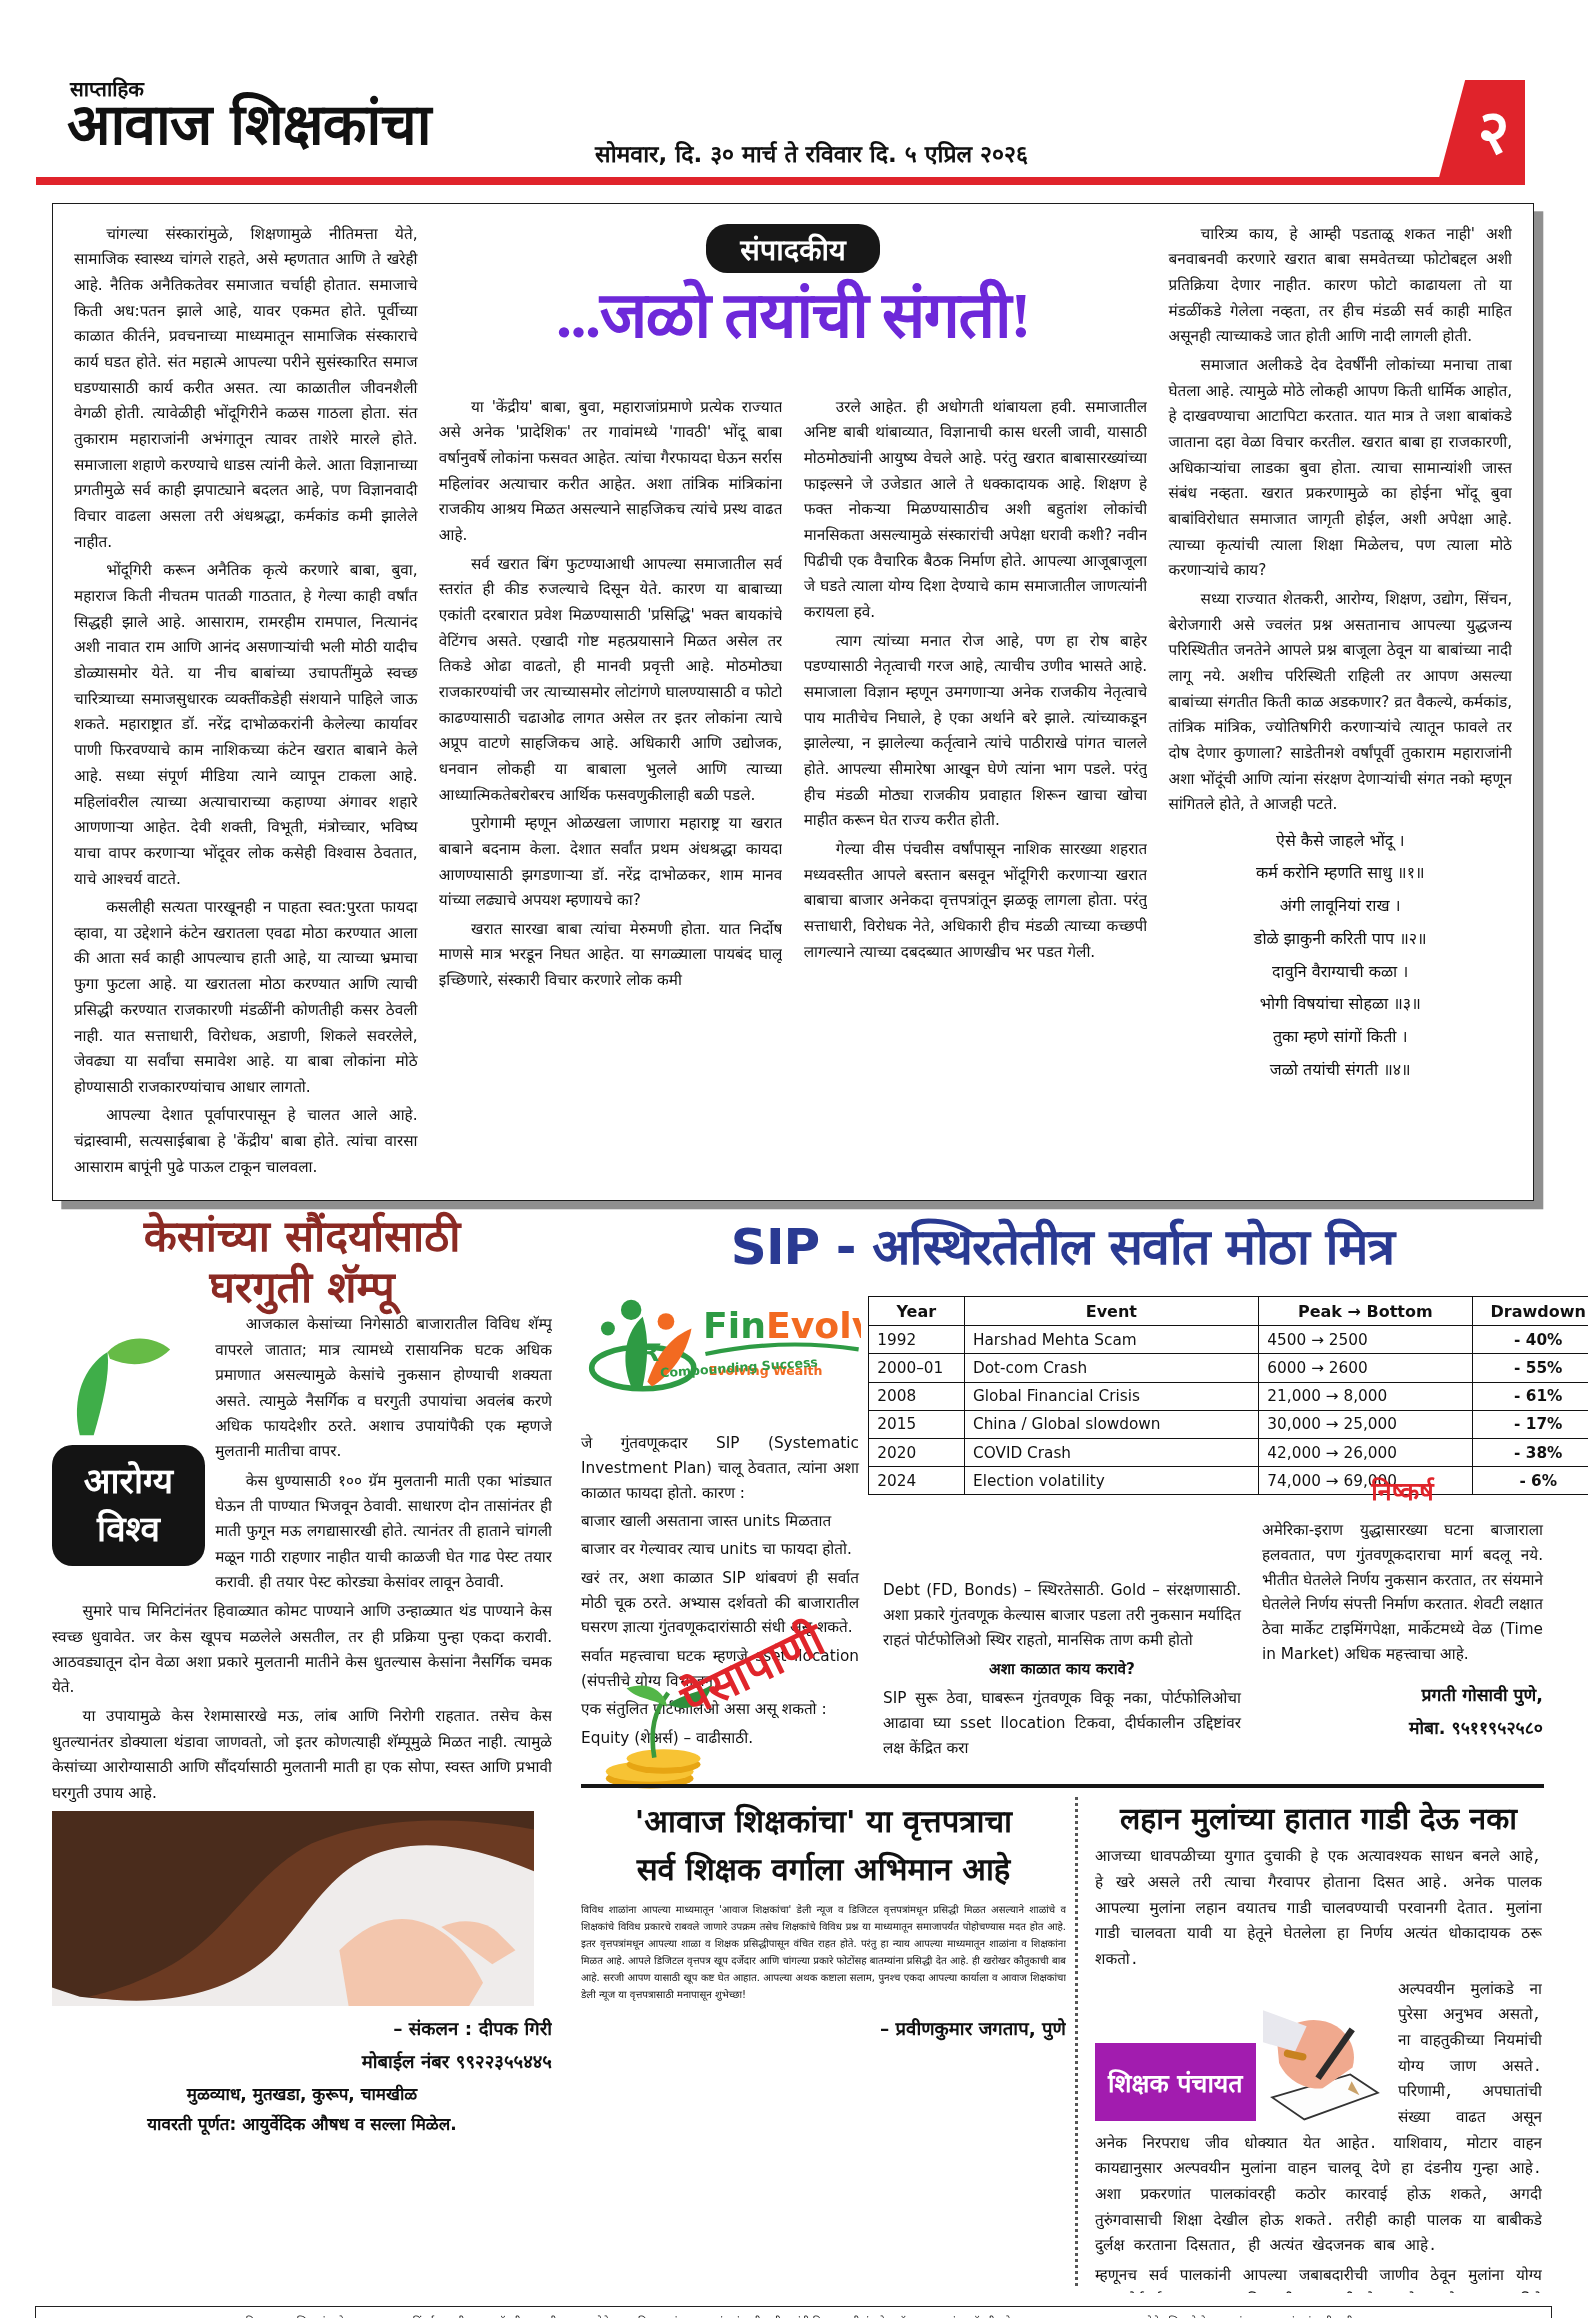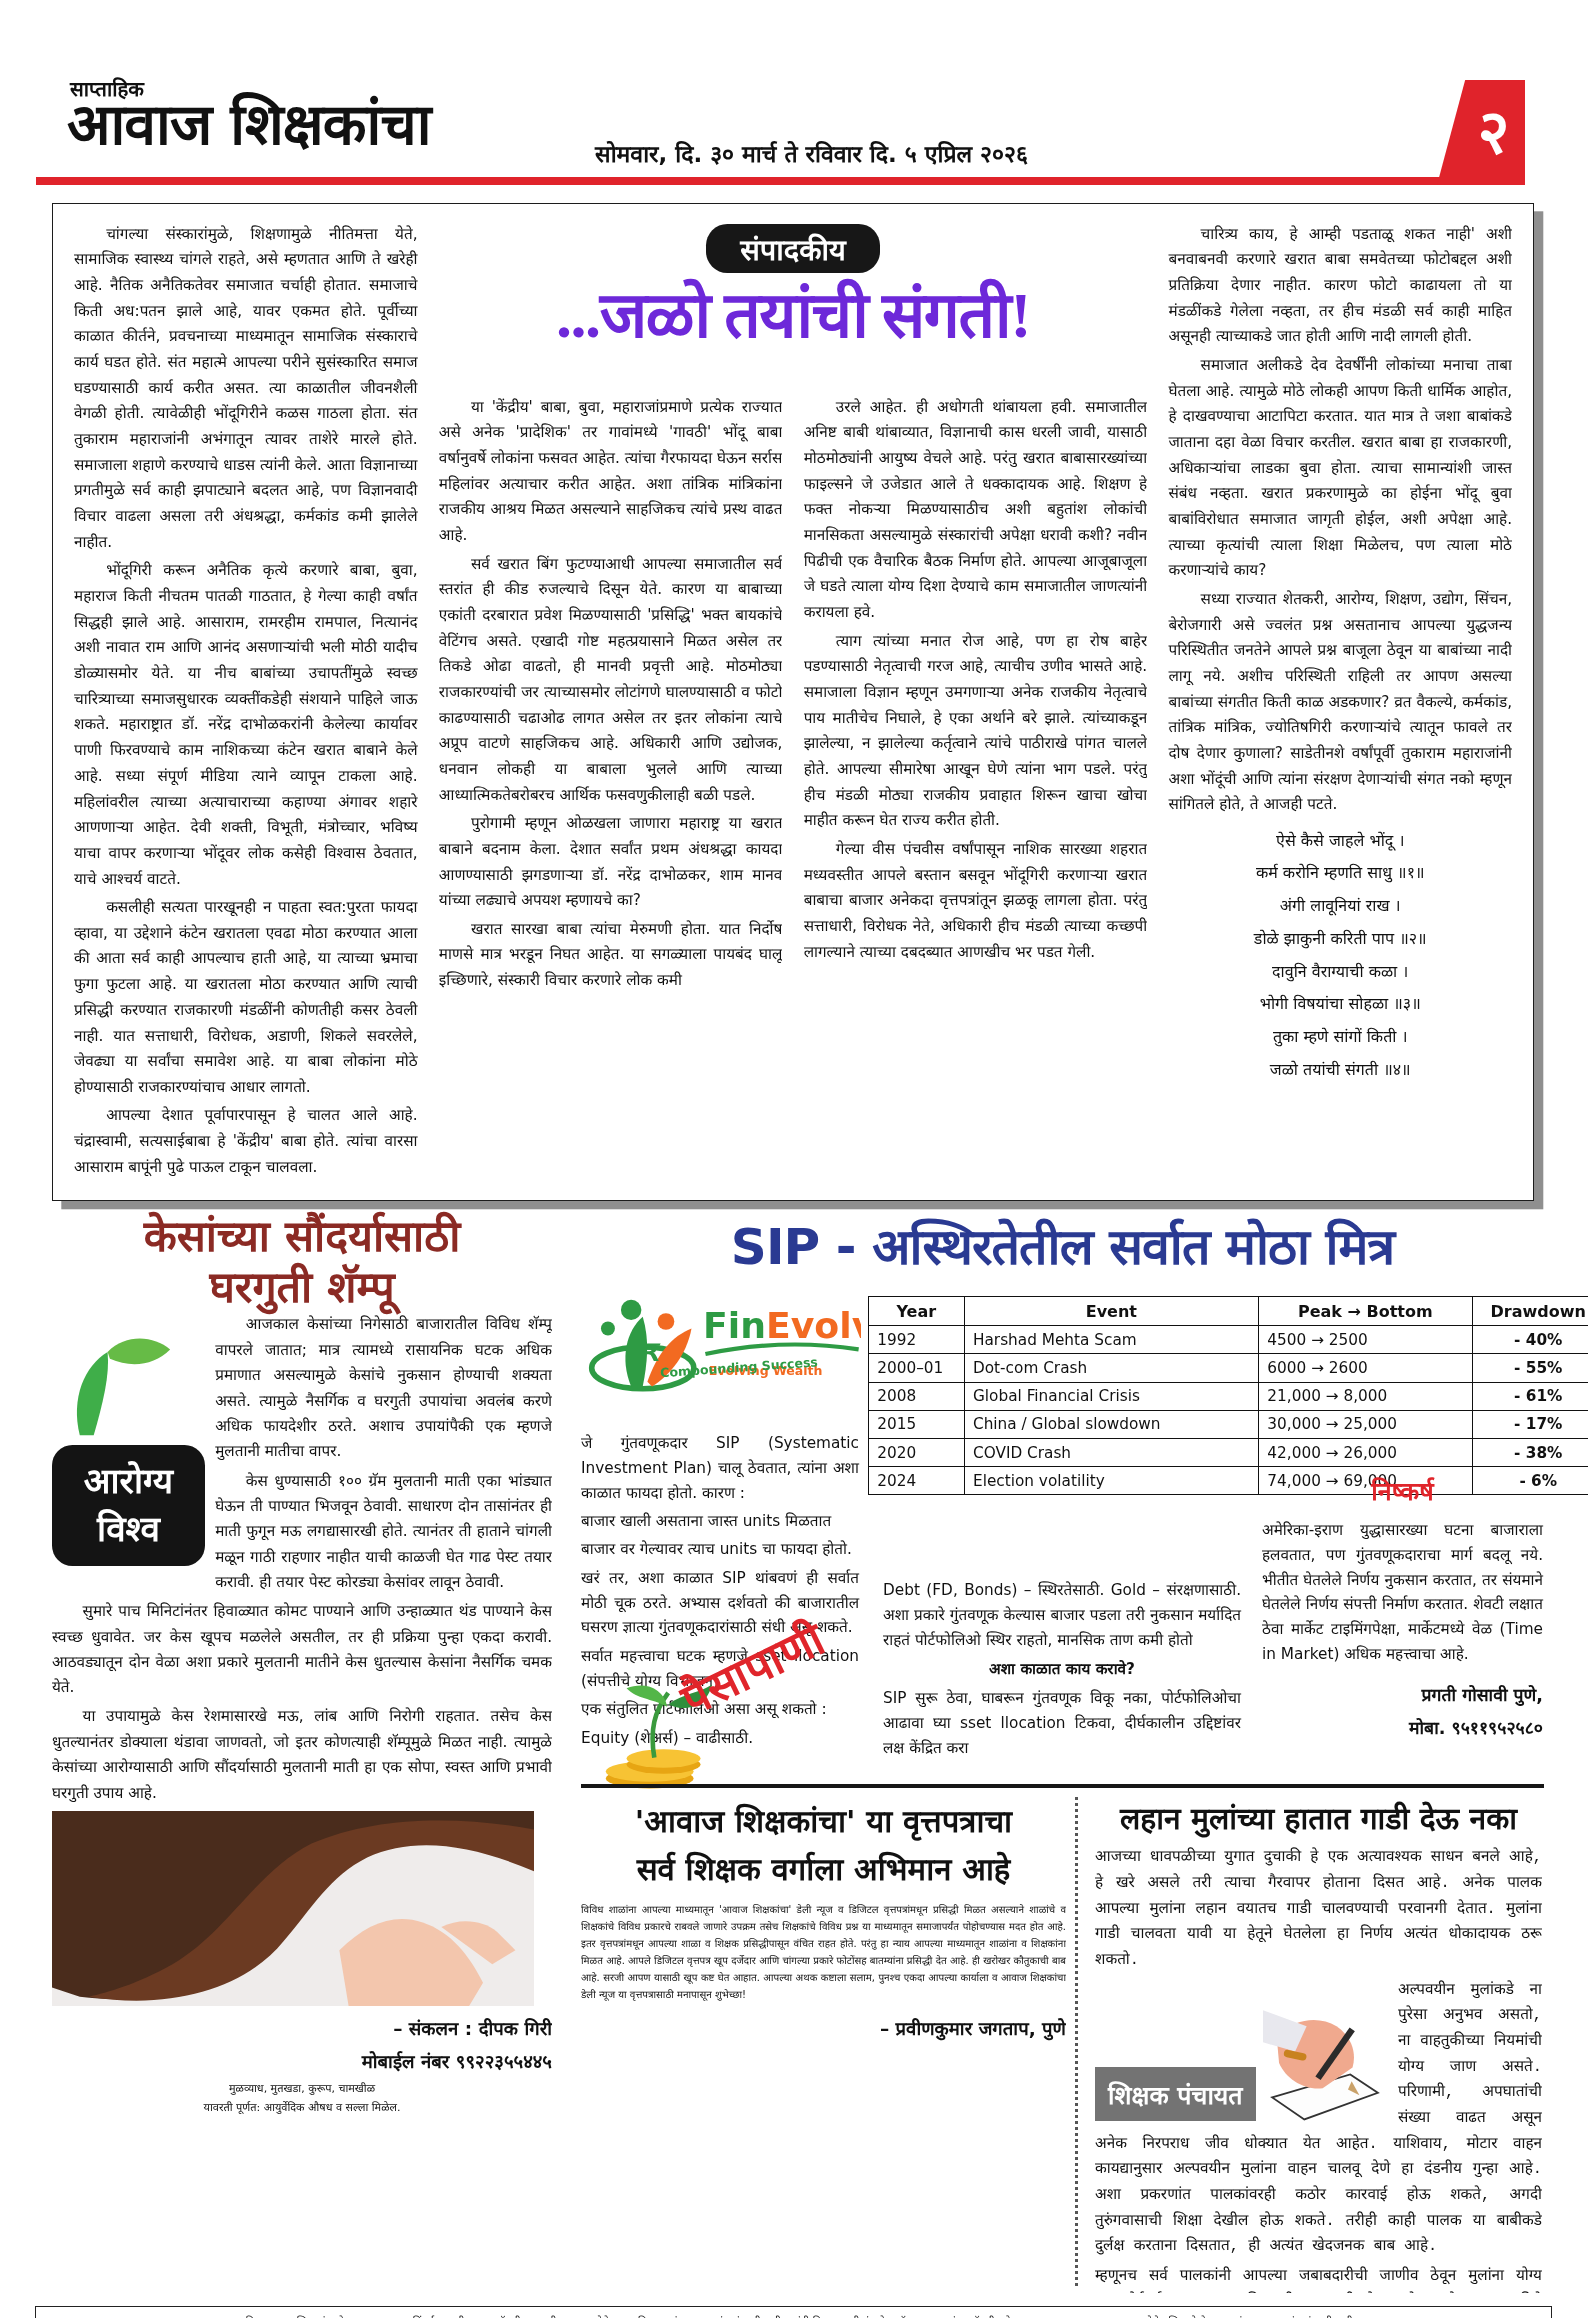--- a/index.html
+++ b/index.html
@@ -33,21 +33,21 @@
   .poem div{text-align:center;font-size:16px;line-height:2.05;font-weight:500;text-indent:0;}
   
   .health{position:absolute;left:52px;top:1211px;width:500px;height:1089px;overflow:hidden;}
   .h-title{color:#8b2a24;font-weight:800;text-align:center;font-size:43px;line-height:1.18;}
   .h-logoblock{float:left;width:153px;margin:12px 10.2px 4.6px 0;}
   .h-badge{background:#141414;color:#fff;border-radius:20.4px;text-align:center;
            font-size:35px;font-weight:bold;padding:13px 4.6px;line-height:1.35;margin-top:2.8px;}
   .health p{font-size:15.3px;line-height:1.66;text-align:justify;margin:0 0 3.7px 0;text-indent:2em;}
   .h-photo{width:100%;height:195px;margin:4.6px 0 6.5px 0;}
   .h-byline{font-size:18.5px;font-weight:bold;text-align:right;line-height:1.8;}
-  .h-note{font-size:11px;font-weight:normal;text-align:center;line-height:1.8;}
+  .h-note{font-size:17px;font-weight:bold;text-align:center;line-height:1.8;}
   
   .sip{position:absolute;left:581px;top:1211px;width:963px;height:583px;}
   .sip-headline{text-align:center;font-size:50px;font-weight:800;color:#2a3a92;letter-spacing:-0.9px;}
   .sip-logo{position:absolute;left:5.6px;top:78px;}
   .sip-table{position:absolute;left:287px;top:85px;width:737px;border-collapse:collapse;}
   .sip-table th,.sip-table td{border:1.9px solid #111;padding:4.6px 8.3px;font-size:15.3px;}
   .sip-table th{font-weight:bold;text-align:center;font-size:16px;}
   .sip-table td.c0{text-align:left;width:13%;}
   .sip-table td.c1{text-align:left;width:40%;}
   .sip-table td.c2{text-align:left;width:29%;}
@@ -68,21 +68,21 @@
   
   .pride{position:absolute;left:581px;top:1797px;width:485px;height:496px;overflow:hidden;}
   .pride-h{font-size:31px;font-weight:800;text-align:center;line-height:1.55;margin-bottom:8.3px;}
   .pride p.body{font-size:10px;line-height:1.7;text-align:justify;margin:0;}
   .pride-author{font-size:18.5px;font-weight:bold;text-align:right;margin-top:12px;}
   .vsep{position:absolute;left:1075px;top:1797px;height:489px;border-left:3.2px dotted #555;}
   .vehicle{position:absolute;left:1095px;top:1797px;width:447px;height:496px;overflow:hidden;}
   .vehicle-h{font-size:30px;font-weight:800;text-align:center;margin-bottom:7.4px;}
   .vehicle p.body{font-size:15.3px;line-height:1.68;text-align:justify;margin:0 0 3.7px 0;font-family:Liberation Mono, monospace;}
   .v-float{float:left;width:292px;margin:4.6px 11px 2.8px 0;display:flex;align-items:flex-end;gap:7.4px;}
-  .v-badge{background:#737373;color:#fff;font-size:25px;font-weight:bold;padding:10px 13px;white-space:nowrap;}
+  .v-badge{background:#a21caf;color:#fff;font-size:25px;font-weight:bold;padding:22px 13px;white-space:nowrap;}
   
   .footer{position:absolute;left:35px;top:2306px;width:1517px;box-sizing:border-box;}
   .f-top{border:1.9px solid #222;padding:4.6px 12px;text-align:center;}
   .f-line1{font-size:10.7px;line-height:1.8;}
 </style>
 </head>
 <body>
 
 <div class="page">
 

